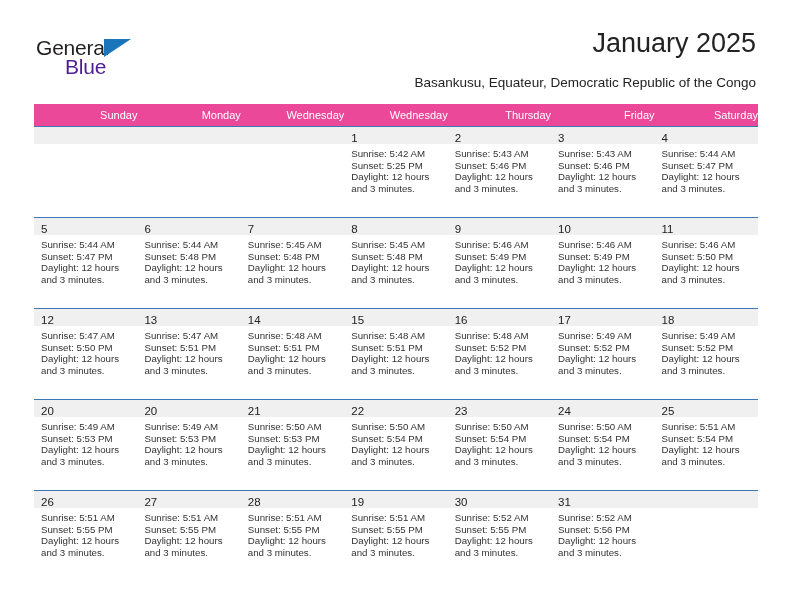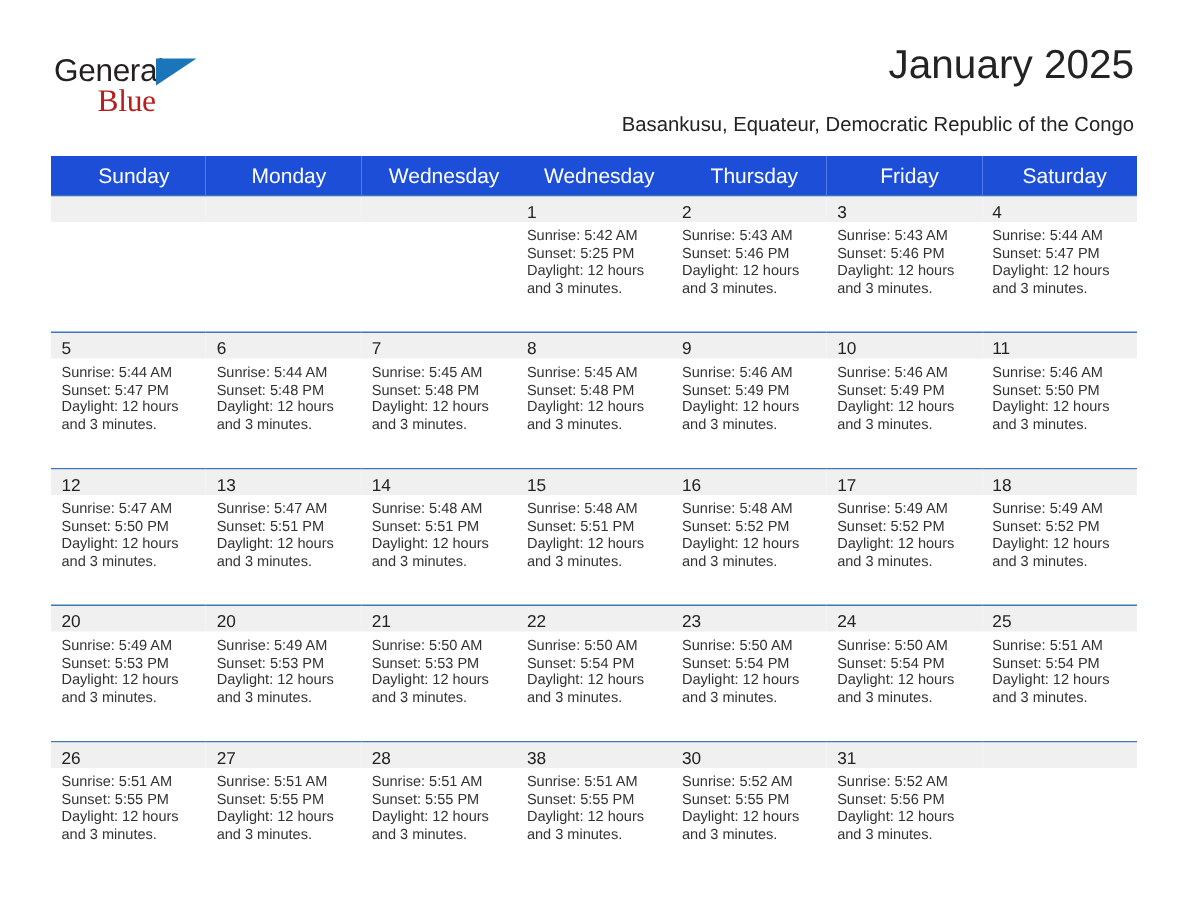--- a/index.html
+++ b/index.html
@@ -54,22 +54,22 @@
     height: 0;
     border-left: 27px solid #1b75bb;
     border-bottom: 18px solid transparent;
   }
   .logo-blue {
     position: absolute;
     left: 29px;
     top: 19px;
     font-size: 21px;
     letter-spacing: -0.2px;
-    color: #b91c1c;
-    font-family: Liberation Serif, serif;
+    color: #4c1d95;
+    font-family: Liberation Sans, sans-serif;
   }
 
   .title {
     position: absolute;
     right: 0;
     top: 0;
     font-size: 27px;
     color: #232323;
     text-align: left;
     white-space: nowrap;
@@ -93,25 +93,25 @@
     width: 724px;
   }
   table.cal {
     border-collapse: collapse;
     table-layout: fixed;
     width: 724px;
   }
   table.cal col { width: 103.43px; }
 
   thead th {
-    background: #1d4ed8;
+    background: #ec4899;
     color: #ffffff;
-    font-size: 14px;
+    font-size: 11px;
     font-weight: normal;
-    text-align: center;
+    text-align: right;
     padding: 5px 0 5px 7px;
     height: 12px;
     vertical-align: middle;
   }
 
   tbody td {
     vertical-align: top;
     padding: 0;
     border-top: 1.5px solid #3c78b4;
     background: #ffffff;
@@ -511,21 +511,21 @@
                 <div class="lines">
                   <div>Sunrise: 5:51 AM</div>
                   <div>Sunset: 5:55 PM</div>
                   <div>Daylight: 12 hours</div>
                   <div>and 3 minutes.</div>
                 </div>
               </div>
             </td>
             <td>
               <div class="cell">
-                <div class="daynum-band"><span class="daynum">38</span></div>
+                <div class="daynum-band"><span class="daynum">19</span></div>
                 <div class="lines">
                   <div>Sunrise: 5:51 AM</div>
                   <div>Sunset: 5:55 PM</div>
                   <div>Daylight: 12 hours</div>
                   <div>and 3 minutes.</div>
                 </div>
               </div>
             </td>
             <td>
               <div class="cell">

